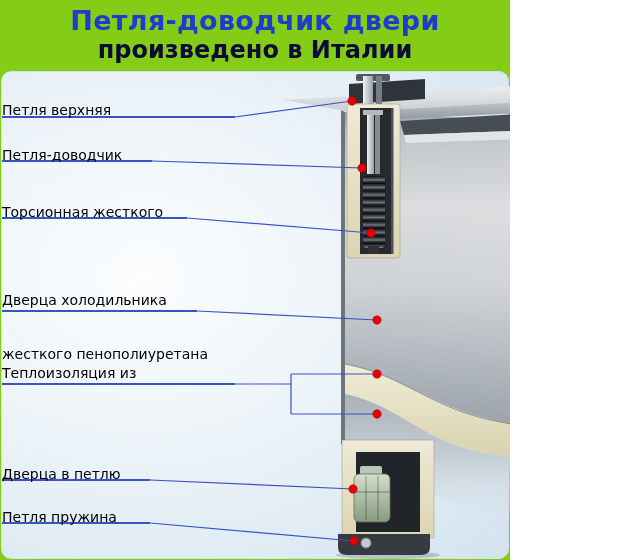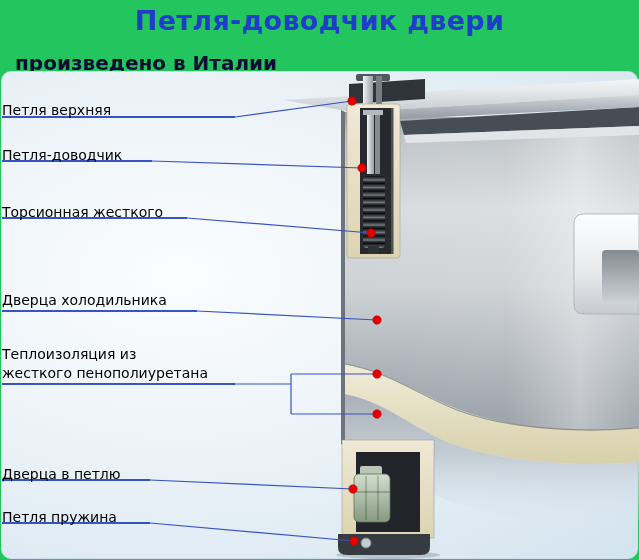--- a/index.html
+++ b/index.html
@@ -1,21 +1,21 @@
 <!DOCTYPE html>
 <html><head>
 <meta charset="utf-8">
 <style>
   html,body{margin:0;padding:0;background:#ffffff;}
-  .page{position:relative;width:639px;height:560px;background:#22c55e;overflow:hidden;
+  .page{position:relative;width:510px;height:560px;background:#84cc16;overflow:hidden;
         font-family:"DejaVu Sans","Liberation Sans",sans-serif;}
   .title{position:absolute;top:5px;left:0;width:100%;margin:0;text-align:center;
          font-size:27px;font-weight:700;color:#1f3ccc;letter-spacing:0.3px;}
-  .subtitle{position:absolute;top:36px;left:0;width:100%;margin:15px;text-align:left;
-            font-size:20px;font-weight:700;color:#0d0d33;}
+  .subtitle{position:absolute;top:36px;left:0;width:100%;margin:0;text-align:center;
+            font-size:24px;font-weight:700;color:#0d0d33;}
   .panel{position:absolute;left:1px;right:1px;top:71px;bottom:1px;border-radius:10px;
          background:radial-gradient(ellipse at 28% 42%, #fbfdfe 0%, #ecf3f8 45%, #d3e3ef 100%);
          border:1px solid #cfdfec;}
   .art{position:absolute;left:0;top:0;}
   .lab{position:absolute;left:2px;font-size:14px;color:#000;white-space:nowrap;line-height:19px;}
   .lab span{display:block;}
 </style>
 </head>
 <body>
 
@@ -174,20 +174,20 @@
       <circle cx="354" cy="541" r="4.2"></circle>
     </g>
   </svg>
 
   <div>
     <div class="lab" style="top:101px">Петля верхняя</div>
     <div class="lab" style="top:146px">Петля-доводчик</div>
     <div class="lab" style="top:203px">Торсионная жесткого</div>
     <div class="lab" style="top:291px">Дверца холодильника</div>
     <div class="lab" style="top:345px">
+      <span>жесткого пенополиуретана</span>
       <span>Теплоизоляция из</span>
-      <span>жесткого пенополиуретана</span>
     </div>
     <div class="lab" style="top:465px">Дверца в петлю</div>
     <div class="lab" style="top:508px">Петля пружина</div>
   </div>
 
 </div>
 
 </body></html>

